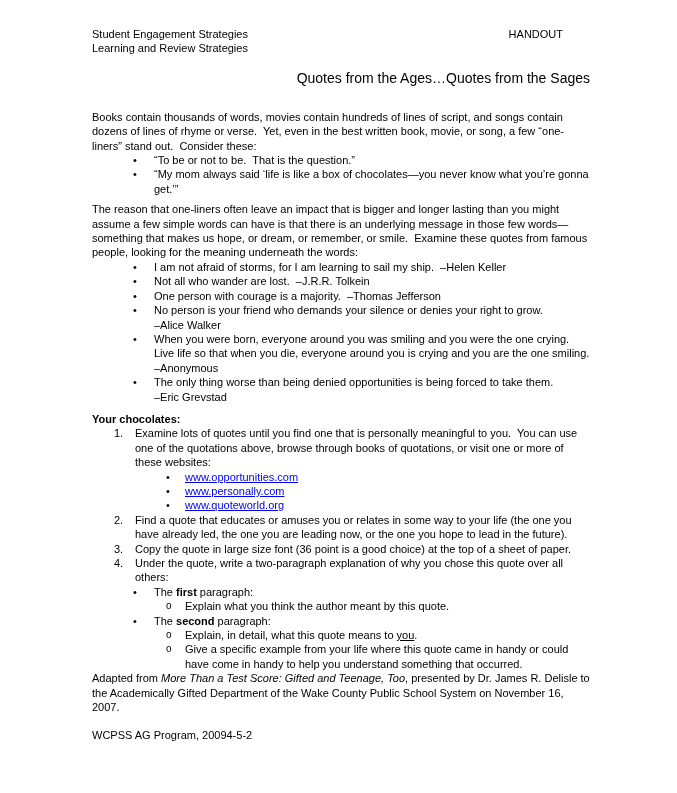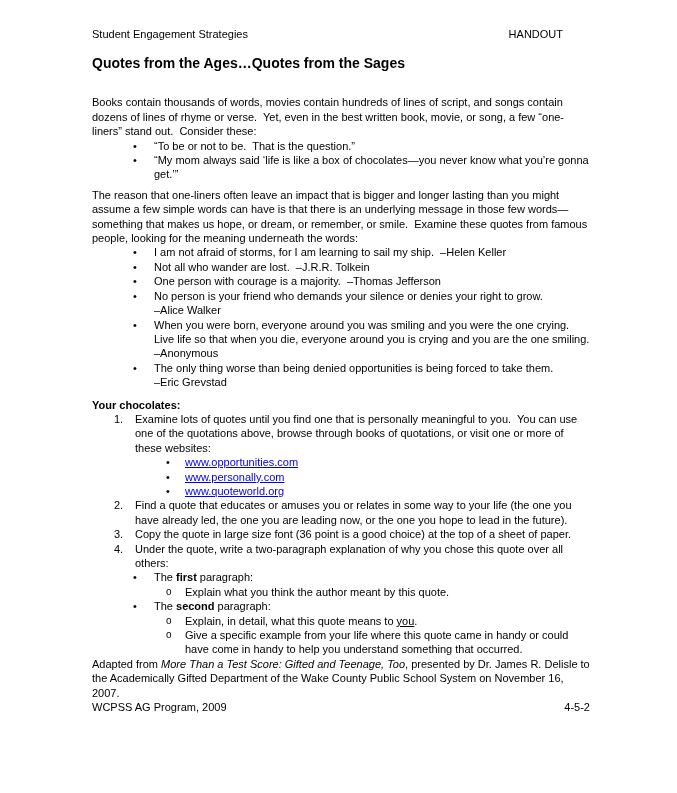--- a/index.html
+++ b/index.html
@@ -7,21 +7,21 @@
     width: 677px; height: 793px; overflow: hidden;
     font-family: "Liberation Sans", "DejaVu Sans", sans-serif;
     font-size: 11px; color: #000; -webkit-font-smoothing: antialiased;
   }
   .page { box-sizing: border-box; width: 677px; height: 793px; padding: 27px 87px 0 92px; position: relative; }
   .txt { white-space: pre-wrap; }
   
   .hdr { display: flex; justify-content: space-between; align-items: flex-start; line-height: 14.4px; }
   .hdr-right { padding-right: 27px; }
   
-  .title { font-size: 14px; font-weight: bold; text-align: left; line-height: 17px; margin: 14px 0 0 0; }
+  .title { font-size: 14px; font-weight: normal; text-align: right; line-height: 17px; margin: 14px 0 0 0; }
   
   .para { line-height: 14.4px; margin: 0; }
   .intro { margin-top: 23px; }
   .reason { margin-top: 6px; }
   
   .row { display: flex; line-height: 14.4px; }
   .marker { flex: none; }
   .m-b1 { margin-left: 41px; width: 21px; }
   .m-num { margin-left: 22px; width: 21px; }
   .m-b2 { margin-left: 74px; width: 19px; }
@@ -30,30 +30,31 @@
   
   .assign-h { font-weight: bold; line-height: 14.4px; margin-top: 8px; }
   
   .weblink { color: #0000EE; text-decoration: underline; cursor: pointer; }
   
   .b { font-weight: bold; }
   .u { text-decoration: underline; }
   .i { font-style: italic; }
   
   .credit { }
-  .bottomrow { display: flex; justify-content: space-between; line-height: 14.4px; }
+  .bottomrow { display: flex; justify-content: flex-start; line-height: 14.4px; margin-top: 14px; }
 </style>
 </head>
 <body>
 
 <div class="page">
 
   <div class="hdr">
     <div>
       <div class="txt">Student Engagement Strategies</div>
+      <div class="txt">Learning and Review Strategies</div>
     </div>
     <div class="hdr-right txt">HANDOUT</div>
   </div>
 
   <div class="title txt">Quotes from the Ages…Quotes from the Sages</div>
 
   <p class="para intro txt">Books contain thousands of words, movies contain hundreds of lines of script, and songs contain dozens of lines of rhyme or verse.  Yet, even in the best written book, movie, or song, a few “one-liners” stand out.  Consider these:</p>
 
   <div class="row">
     <span class="marker m-b1">•</span>

